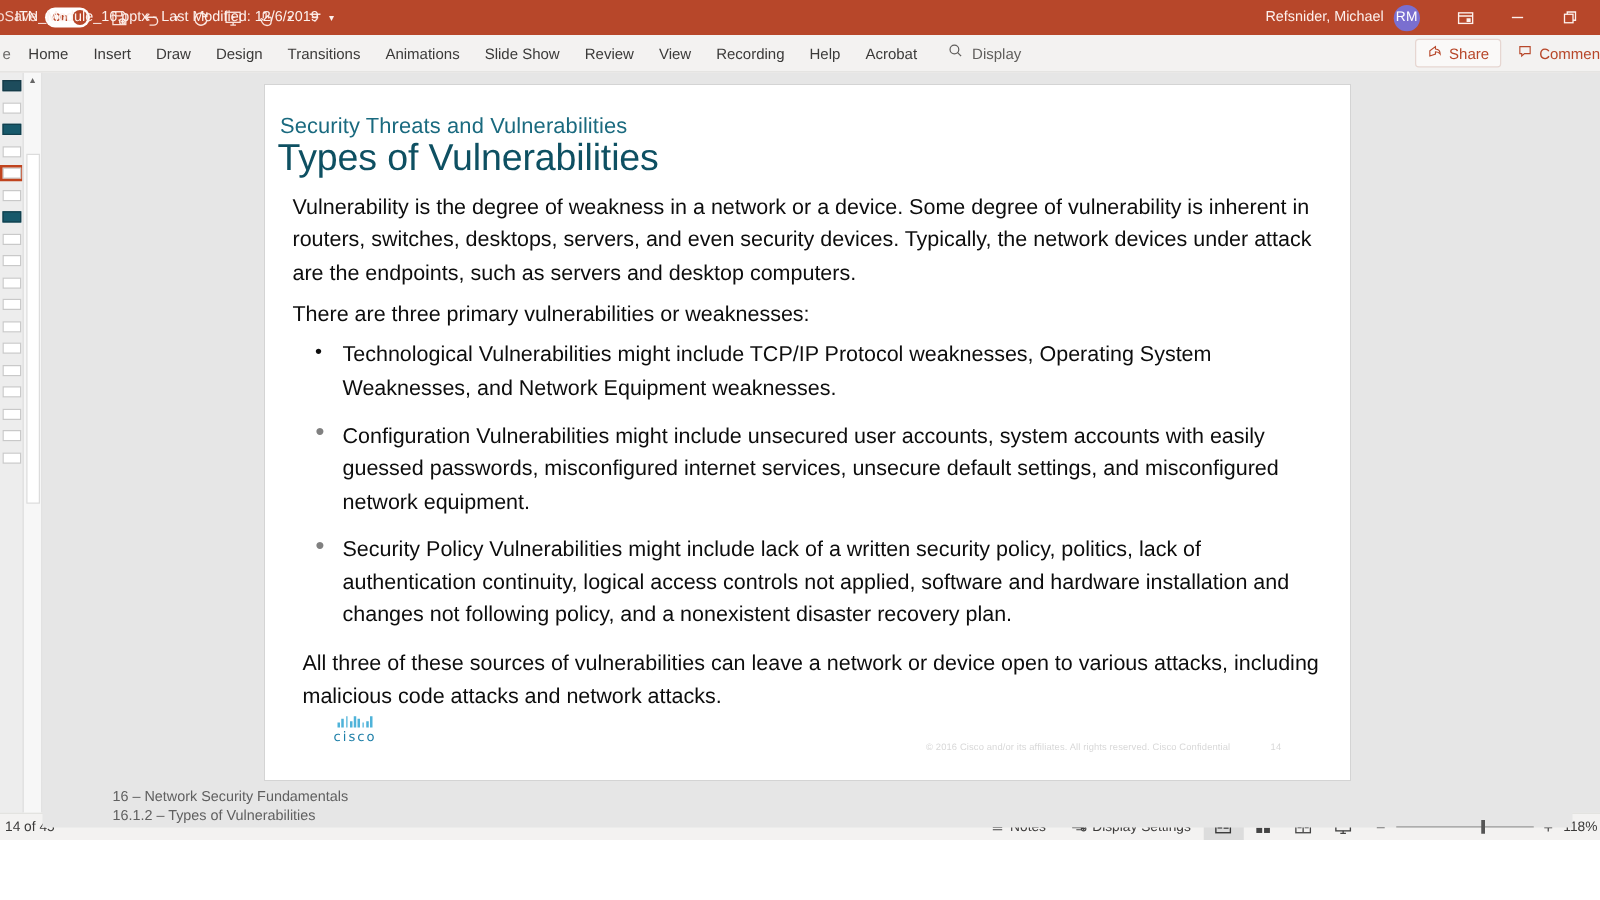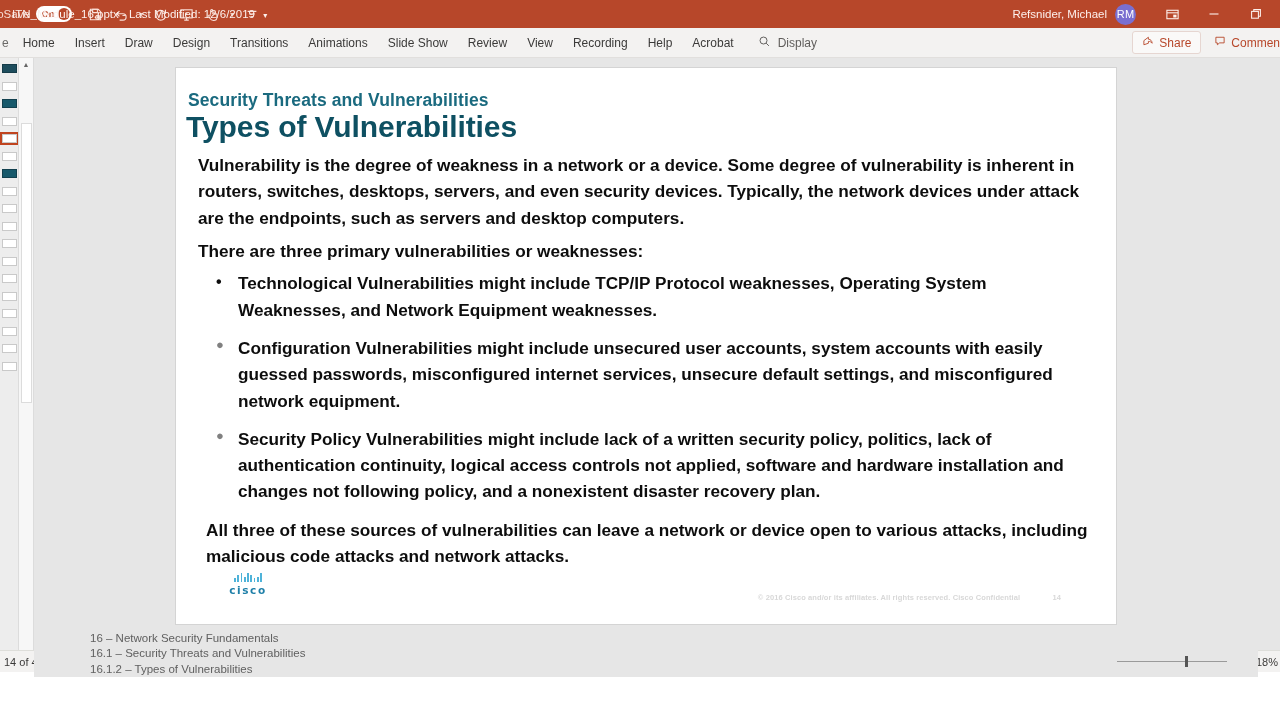--- a/index.html
+++ b/index.html
@@ -86,22 +86,22 @@
     width: 16px; background: #f7f7f7; border-left: 1px solid #dcdcdc; border-right: 1px solid #dcdcdc;
     display: flex; flex-direction: column; align-items: center;
   }
   .rail-scroll .arrow { font-size: 7px; color: #666; padding-top: 3px; }
   .rail-scroll .thumbbar { width: 11px; flex: 0 0 280px; background: #fff; border:1px solid #dcdcdc; margin-top: 55px; }
 
   
   .stage { flex: 1; position: relative; display: flex; flex-direction: column; }
   .stage-inner { flex: 1; display: flex; align-items: flex-start; justify-content: center; padding-top: 9px; }
   .slide {
-    width: 942px; height: 558px; background: #fff; border: 1px solid #d4d4d4;
-    position: relative; overflow: hidden; font-weight: bold;
+    width: 870px; height: 558px; background: #fff; border: 1px solid #d4d4d4;
+    position: relative; overflow: hidden;
   }
   .slide-eyebrow {
     position: absolute; left: 12px; top: 22px; font-size: 17.5px; color: #1a6a7f;
     letter-spacing: .1px;
   }
   .slide-title {
     position: absolute; left: 10px; top: 42px; font-size: 30px; color: #0e5062;
     letter-spacing: -.1px;
   }
   .body {
@@ -359,21 +359,20 @@
 
         <div class="copyright">
           <span>© 2016  Cisco and/or its affiliates.  All rights reserved.    Cisco Confidential</span>
           <span class="pgnum">14</span>
         </div>
       </div>
     </div>
 
     <div class="notes">
       <div>16 – Network Security Fundamentals</div>
-      <div>16.1 – Security Threats and Vulnerabilities</div>
       <div>16.1.2 – Types of Vulnerabilities</div>
     </div>
   </div>
 
   <div class="stage-right"></div>
 </div>
 
 <div class="status">
   <span class="status-left">14 of 45</span>
 

